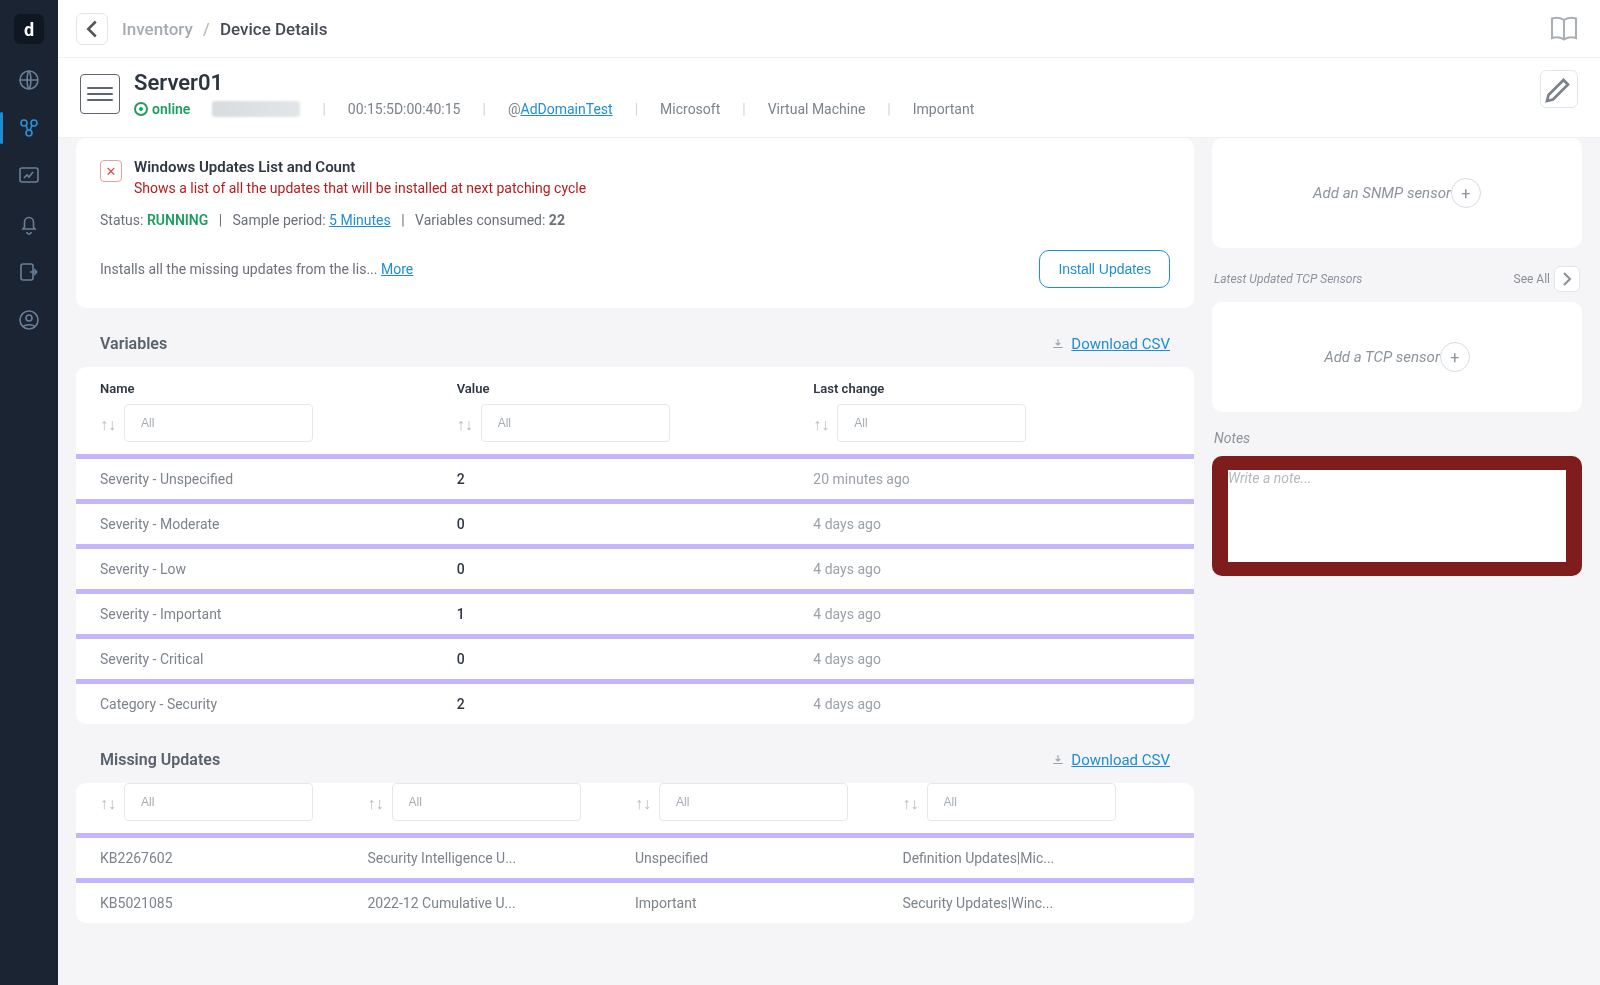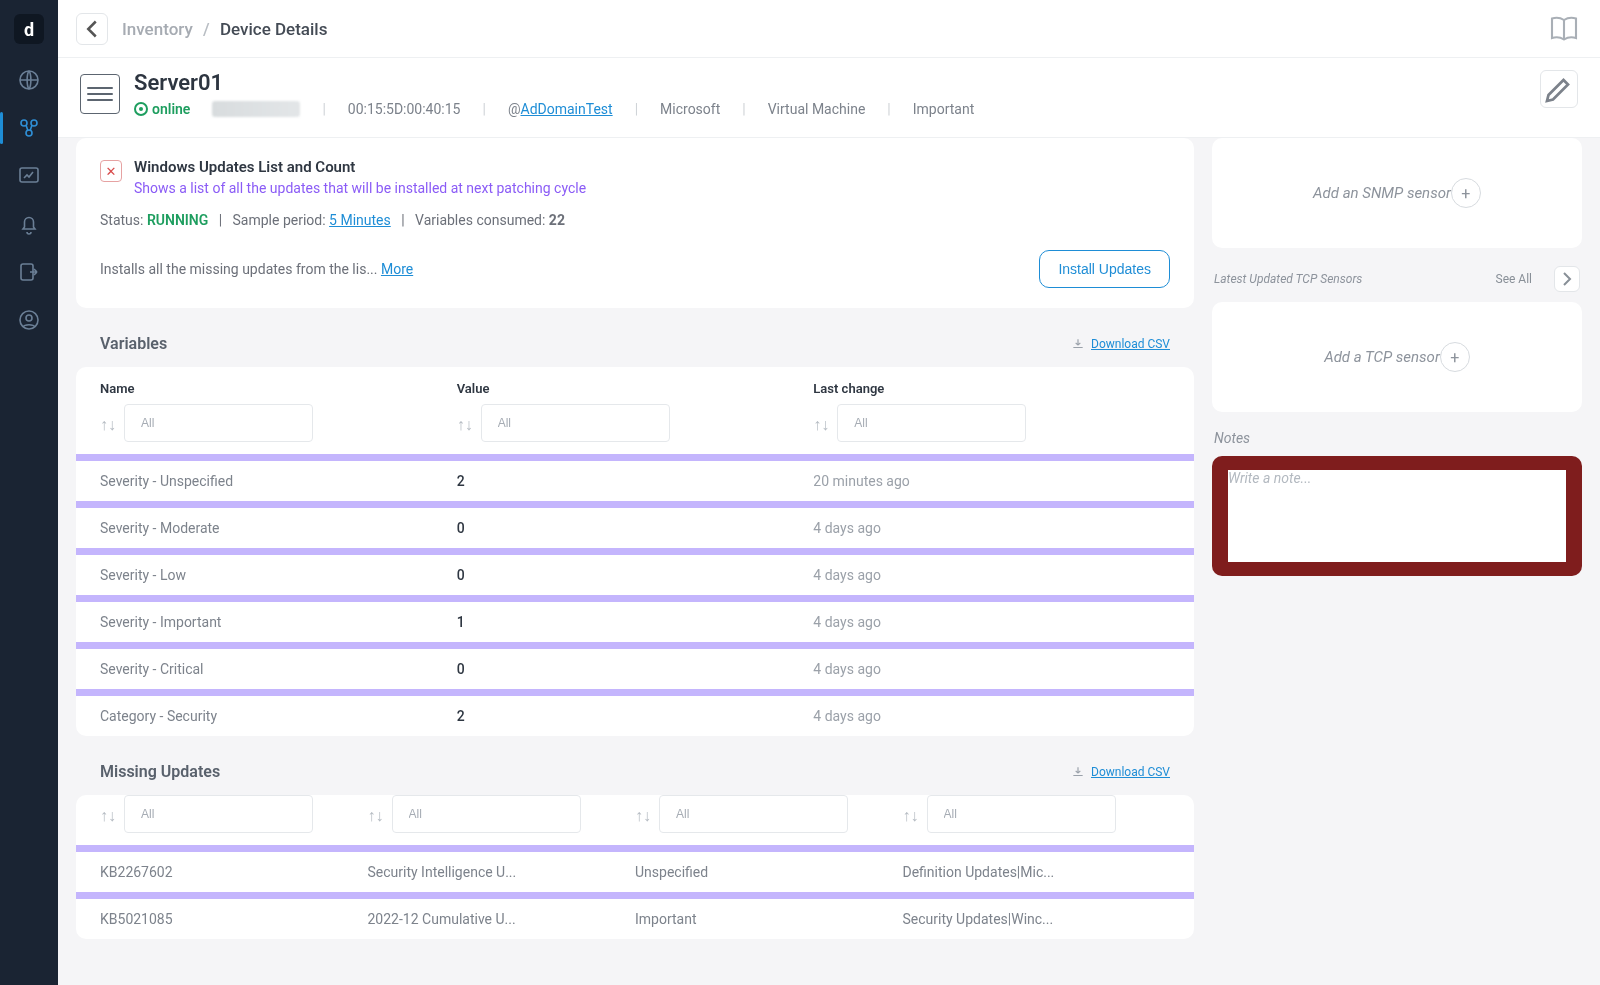--- a/index.html
+++ b/index.html
@@ -36,57 +36,57 @@
 .content { display:flex; gap:18px; padding:0 18px 20px 18px; align-items:flex-start; }
 .left-col { flex:1; min-width:0; display:flex; flex-direction:column; }
 .right-col { width:370px; display:flex; flex-direction:column; gap:18px; }
 
 .card { background:#fff; border-radius:10px; }
 
 .update-card { padding:20px 24px; }
 .update-head { display:flex; gap:12px; align-items:flex-start; }
 .close-x { width:22px; height:22px; border:1px solid #e6a2a2; color:#d84b4b; border-radius:4px; display:flex; align-items:center; justify-content:center; font-size:13px; cursor:pointer; flex-shrink:0; margin-top:2px;}
 .upd-title { font-weight:600; font-size:15px; color:#2f3742; }
-.upd-desc { font-size:14px; color:#8b5cf6; margin-top:4px; }
+.upd-desc { font-size:14px; color:#b91c1c; margin-top:4px; }
 .upd-status-row { font-size:14px; color:#6c7079; margin-top:16px; }
 .upd-status-row .running { color:#1e9e5f; font-weight:600; }
 .upd-status-row .link { color:#1e8dd6; text-decoration:underline; cursor:pointer; }
 .upd-install-row { display:flex; align-items:center; margin-top:22px; }
 .upd-install-text { font-size:14px; color:#6c7079; }
 .more-link { color:#1e8dd6; text-decoration:underline; cursor:pointer; }
 .install-btn { margin-left:auto; border:1.5px solid #1e8dd6; color:#1e8dd6; background:#fff; padding:10px 18px; border-radius:10px; font-size:14px; cursor:pointer; font-weight:500; }
 
 .section { margin-top:26px; }
 .section-head { display:flex; align-items:center; padding:0 24px; margin-bottom:14px; }
 .section-title { font-size:16px; font-weight:600; color:#59616c; }
-.section-link { margin-left:auto; font-size:12px; color:#1e8dd6; text-decoration:underline; cursor:pointer; display:flex; align-items:center; gap:6px;}
+.section-link { margin-left:auto; font-size:15px; color:#1e8dd6; text-decoration:underline; cursor:pointer; display:flex; align-items:center; gap:6px;}
 .dl-icon { width:14px; height:14px; color:#9aa1aa; }
 
 .tbl { background:#fff; border-radius:10px; overflow:hidden; }
 .tbl-head-row, .tbl-filter-row, .tbl-row { display:grid; align-items:center; }
 .cols-3 { grid-template-columns: 1.05fr 1.05fr 1.05fr; }
 .cols-4 { grid-template-columns: 1fr 1fr 1fr 1fr; }
 .tbl-head-row { padding:14px 24px 8px 24px; font-size:13px; font-weight:600; color:#2f3742; }
 .tbl-filter-row { padding:0 24px 12px 24px; gap:0;}
 .filter-cell { display:flex; align-items:center; gap:8px;}
 .sort-icon { width:16px; height:16px; color:#b6bcc3; cursor:pointer;}
 .filter-input { flex:0 0 110px; border:1px solid #e5e8eb; border-radius:4px; height:38px; padding:0 16px; font-size:12px; color:#555;}
 .filter-input::placeholder { color:#a6acb4; }
-.tbl-row { padding:12px 24px; border-top:7px solid #c4b5fd; font-size:14px; }
+.tbl-row { padding:12px 24px; border-top:5px solid #c4b5fd; font-size:14px; }
 .tbl-row .c-name { color:#7d838c; }
 .tbl-row .c-value { color:#2f3742; font-weight:500; }
 .tbl-row .c-change { color:#9ba1a9; }
 .tbl-row .trunc { white-space:nowrap; overflow:hidden; text-overflow:ellipsis; padding-right:16px; color:#7d838c; }
 
 .sensor-card { padding:40px 20px; display:flex; align-items:center; justify-content:center; gap:0; }
 .sensor-card .label { color:#8d939c; font-style:italic; font-size:15px;}
 .plus-btn { width:30px; height:30px; border:1.5px solid #d7dbdf; border-radius:50%; display:flex; align-items:center; justify-content:center; color:#8d939c; cursor:pointer; font-size:16px;}
 
 .right-section-h { display:flex; align-items:center; font-size:12px; color:#8d939c; font-style:italic; padding:0 2px;}
-.see-all { margin-left:auto; font-style:normal; display:flex; align-items:center; gap:22px; cursor:pointer; color:#888f97;}
+.see-all { margin-left:auto; font-style:normal; display:flex; align-items:center; gap:4px; cursor:pointer; color:#888f97;}
 .chev-btn { width:26px; height:26px; border:1px solid #e3e6e9; border-radius:6px; display:flex; align-items:center; justify-content:center; background:#fff;}
 
 .notes-h { font-size:14px; color:#8d939c; font-style:italic; padding:0 2px; }
 .notes-box { background:#7f1d1d; border-radius:10px; height:120px; padding:14px 16px;}
 .notes-input { width:100%; height:100%; border:none; outline:none; font-size:14px; color:#555; font-style:italic; resize:none; font-family:inherit; }
 .notes-input::placeholder { color:#b3b9c0; }
 
 svg { width:100%; height:100%; }
 </style>
 </head>

